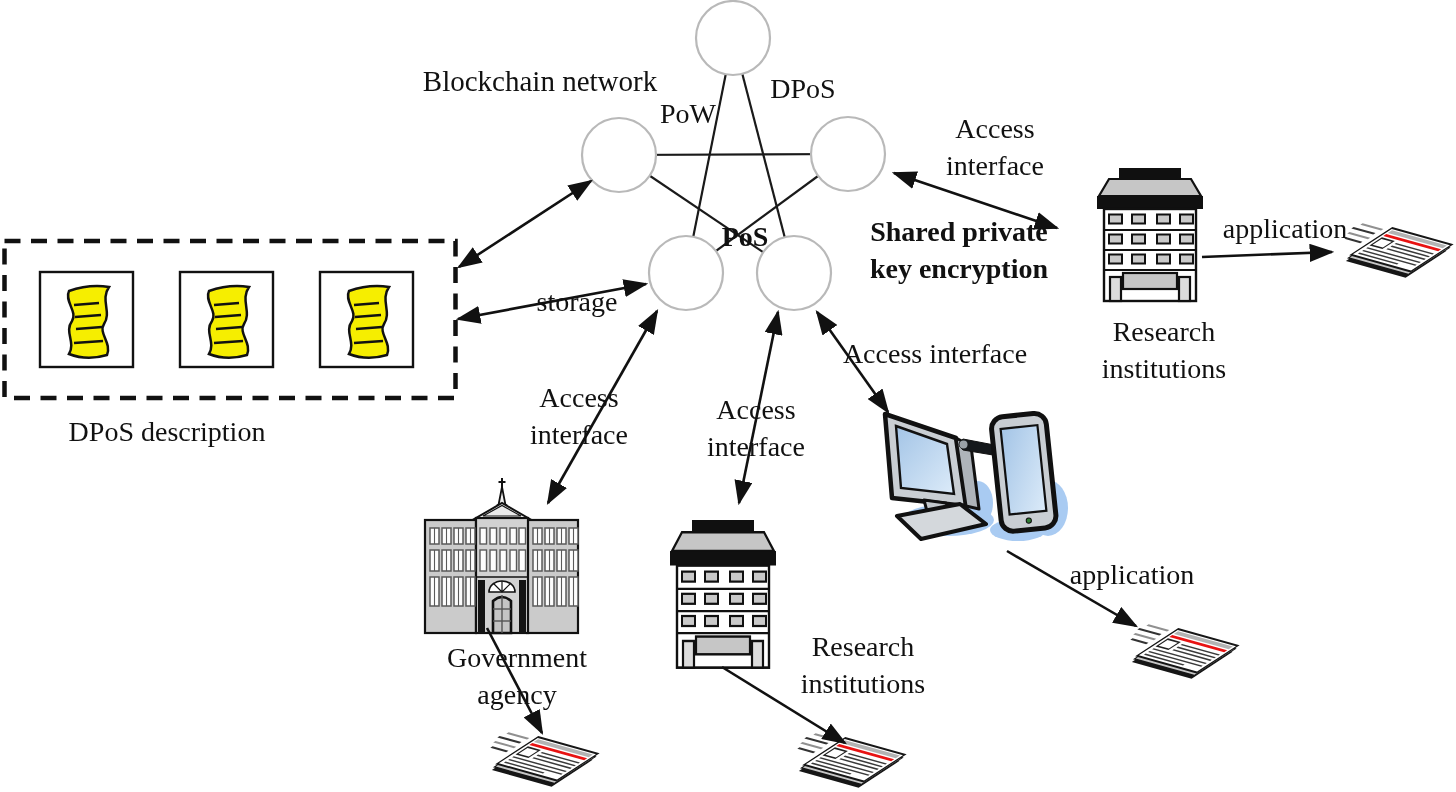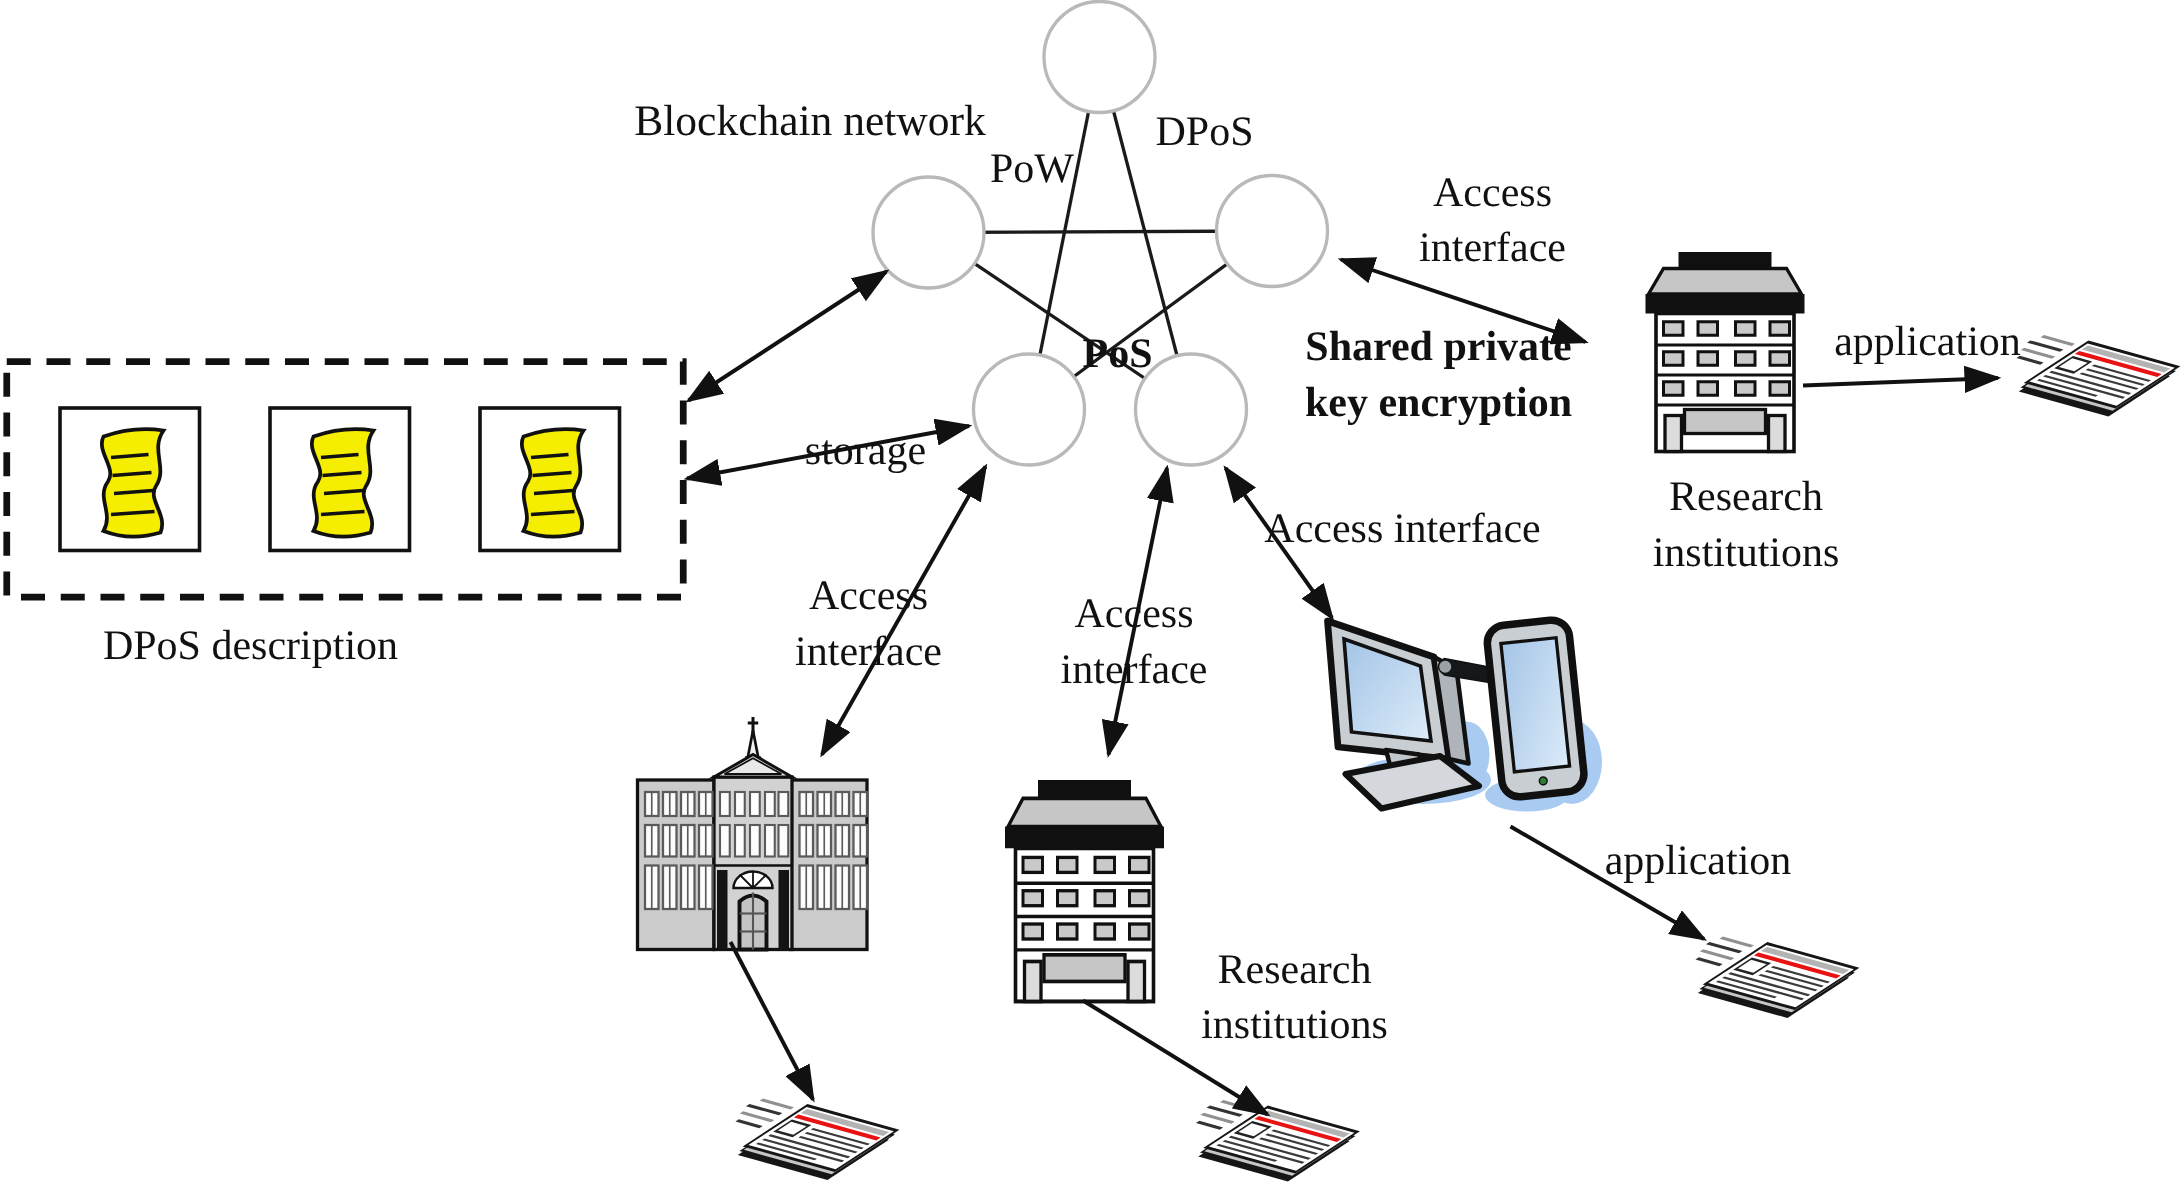--- a/index.html
+++ b/index.html
@@ -245,17 +245,19 @@
   <div class="lbl" style="left:959px;top:251px;font-weight:bold;">Shared private
 key encryption</div>
   <div class="lbl" style="left:1285px;top:229px;">application</div>
   <div class="lbl" style="left:1164px;top:351px;">Research
 institutions</div>
   <div class="lbl" style="left:935px;top:354px;">Access interface</div>
   <div class="lbl" style="left:579px;top:417px;">Access
 interface</div>
   <div class="lbl" style="left:756px;top:429px;">Access
 interface</div>
+  <div class="lbl" style="left:517px;top:677px;">Government
+agency</div>
   <div class="lbl" style="left:863px;top:666px;">Research
 institutions</div>
   <div class="lbl" style="left:1132px;top:575px;">application</div>
   <div class="lbl" style="left:167px;top:432px;">DPoS description</div>
 </div>
 
 </body></html>

